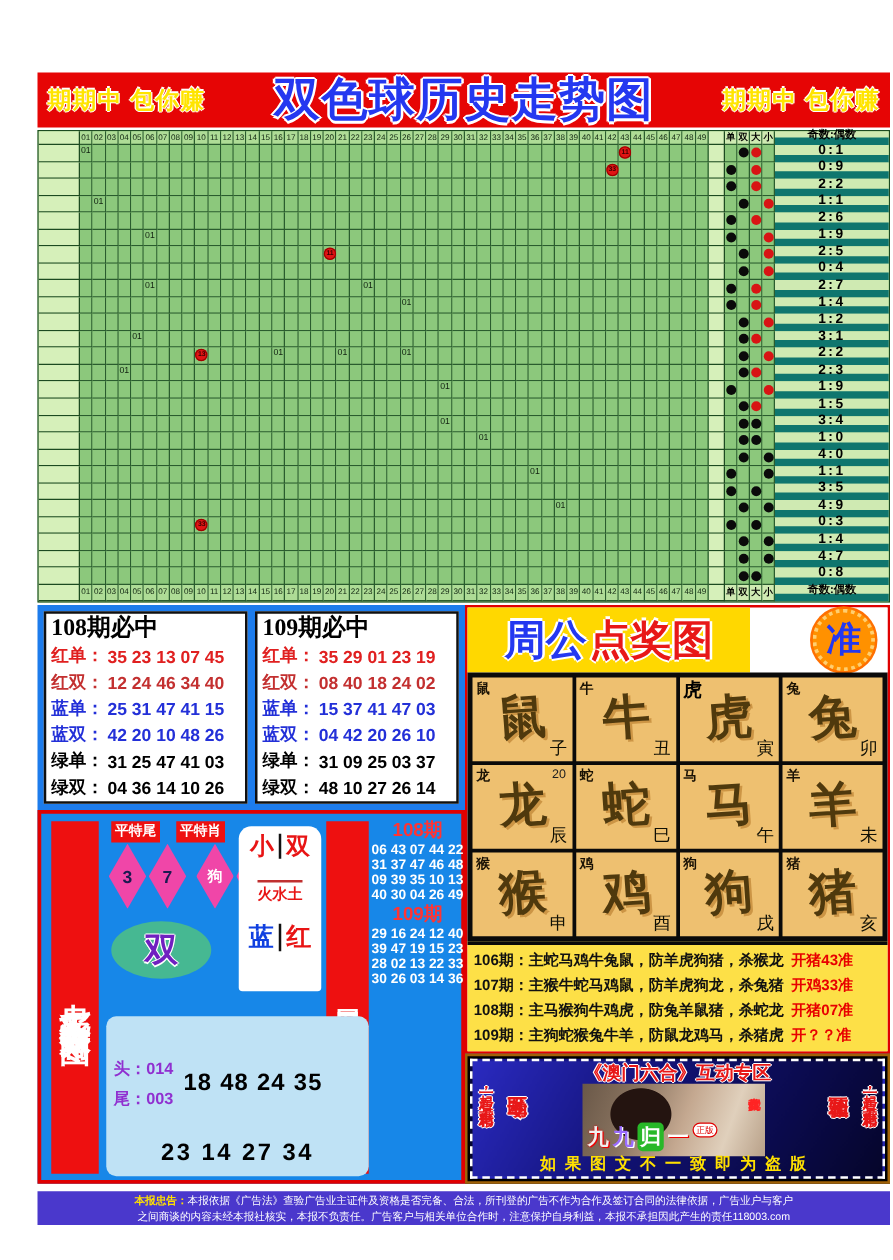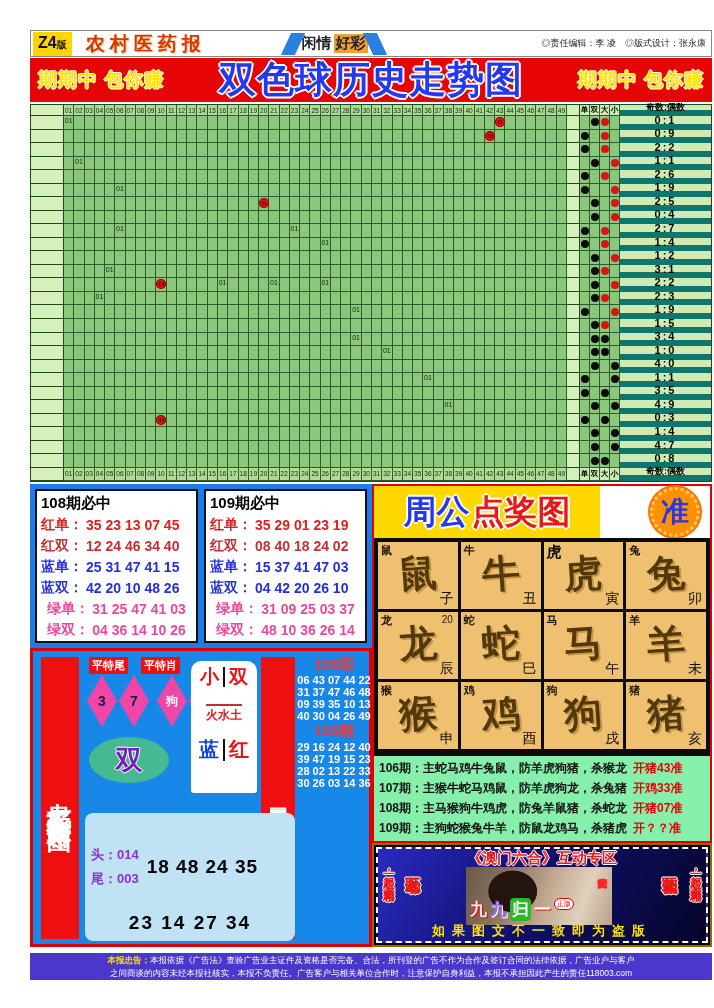--- a/index.html
+++ b/index.html
@@ -52,26 +52,26 @@
   .dot.red { background:#d81414; }
   .g-mark { position:absolute; left:0; top:1px; width:100%; text-align:center; font-size:7px; color:#102010; }
   .g-ball { position:absolute; left:0; top:1px; width:10px; height:10px; border-radius:50%; background:#e01414;
             color:#3a0000; font-size:5.5px; line-height:10px; text-align:center; font-weight:700;
             box-shadow:0 0 0 1px #a00000 inset; }
 
   
   .mid-left { position:absolute; left:30px; top:484px; width:342px; height:164px; background:#1d7cec;
               display:flex; gap:6px; padding:5px; }
   .predict-box { flex:1; background:#fff; border:2px solid #101010; padding:1px 4px; display:flex; flex-direction:column; }
-  .pb-title { font-size:15px; font-weight:900; color:#000; line-height:22px; }
+  .pb-title { font-size:19px; font-weight:900; color:#000; line-height:22px;font-family:Liberation Serif, serif; }
   .pb-row { display:flex; flex:1; align-items:center; font-weight:900; font-size:14px; white-space:nowrap; }
   .pb-row .pl { margin-right:3px; }
   .pb-red { color:#e02020; } .pb-red2 { color:#c33030; }
   .pb-blue { color:#2330d8; }
-  .pb-green { color:#ec4899;justify-content:center; }
+  .pb-green { color:#000000; }
 
   
   .zhougong { position:absolute; left:372px; top:484px; width:340px; height:359px; border:2px solid #e00000;
               background:#fff; display:flex; flex-direction:column; }
   .zg-titlebar { height:52px; display:flex; flex:0 0 52px;gap:40px; }
   .zg-yellow { flex:1; background:#ffd800; display:flex; align-items:center; justify-content:center; }
   .zg-t1 { font-size:33px; font-weight:900; color:#2438f0;
            text-shadow:-2px 0 #fff,2px 0 #fff,0 -2px #fff,0 2px #fff; }
   .zg-t2 { font-size:33px; font-weight:900; color:#e81818; margin-left:2px;
            text-shadow:-2px 0 #fff,2px 0 #fff,0 -2px #fff,0 2px #fff; }
@@ -82,21 +82,21 @@
   .zodiac { flex:1; background:#0a0a0a; padding:4px; display:grid;
             grid-template-columns:repeat(4,1fr); grid-template-rows:repeat(3,1fr); gap:3px; }
   .z-cell { background:#eec070; position:relative; overflow:hidden; }
   .z-big { position:absolute; left:50%; top:50%; transform:translate(-50%,-54%) rotate(-4deg);
            font-family:"DejaVu Serif", serif; font-size:38px; font-weight:900; color:#3a2700; opacity:.88;
            text-shadow:2px 2px 0 #c89040; }
   .z-name { position:absolute; left:3px; top:1px; font-size:11px; font-weight:700; color:#1a1205; }
   .z-name.bold { font-size:15px; font-weight:900; color:#000; }
   .z-branch { position:absolute; right:4px; bottom:1px; font-size:14px; color:#101005; }
   .z-note { position:absolute; right:5px; top:2px; font-size:10px; color:#202020; }
-  .zg-lines { flex:0 0 88px; background:#86efac; border-top:3px solid #0a0a0a; padding:2px 5px;
+  .zg-lines { flex:0 0 88px; background:#fde047; border-top:3px solid #0a0a0a; padding:2px 5px;
               display:flex; flex-direction:column; }
   .zg-line { flex:1; display:flex; align-items:center; font-size:12px; font-weight:900; color:#111; white-space:nowrap; }
   .zg-line .res { color:#e80000; margin-left:6px; }
 
   
   .qxc { position:absolute; left:30px; top:648px; width:342px; height:299px; background:#1787e8;
          border:3px solid #e00000; }
   .qxc-vtitle { position:absolute; left:8px; top:6px; width:38px; height:282px; background:#ee1010;
                 color:#fff; font-size:25px; font-weight:900; writing-mode:vertical-rl; text-orientation:upright;
                 display:flex; align-items:center; justify-content:center; letter-spacing:4px; }
@@ -171,31 +171,20 @@
   
   .notice { position:absolute; left:30px; top:953px; width:682px; height:27px; background:#4a38cc;
             color:#fff; font-size:8.5px; line-height:13px; text-align:center; padding-top:1px; }
   .notice .np { color:#ffe000; font-weight:900; }
 </style>
 </head>
 <body>
 
 <div class="page">
 
-  <div class="hdr">
-    <div class="edition"><span>Z4</span><small>版</small></div>
-    <div class="paper-name">农村医药报</div>
-    <div class="masthead">
-      <div class="ribbon"></div>
-      <span class="mast-l">闲情</span>
-      <span class="mast-r">好彩</span>
-      <div class="ribbon r2"></div>
-    </div>
-    <div class="credits">◎责任编辑：李 凌　◎版式设计：张永康</div>
-  </div>
 
   <div class="banner">
     <span class="banner-side">期期中 包你赚</span>
     <span class="banner-title">双色球历史走势图</span>
     <span class="banner-side">期期中 包你赚</span>
   </div>
 
   <div class="grid-wrap" id="trend-grid">
       <div class="g-row g-head">
         <div class="g-lab"></div>
@@ -2014,21 +2003,21 @@
         <div class="pb-row pb-blue">
           <span class="pl">蓝双：</span>
           <span class="pv">04 42 20 26 10</span>
         </div>
         <div class="pb-row pb-green">
           <span class="pl">绿单：</span>
           <span class="pv">31 09 25 03 37</span>
         </div>
         <div class="pb-row pb-green">
           <span class="pl">绿双：</span>
-          <span class="pv">48 10 36 26 14</span>
+          <span class="pv">48 10 27 26 14</span>
         </div>
       </div>
     </div>
 
   <div class="zhougong">
     <div class="zg-titlebar">
       <div class="zg-yellow">
         <span class="zg-t1">周公</span>
         <span class="zg-t2">点奖图</span>
       </div>

